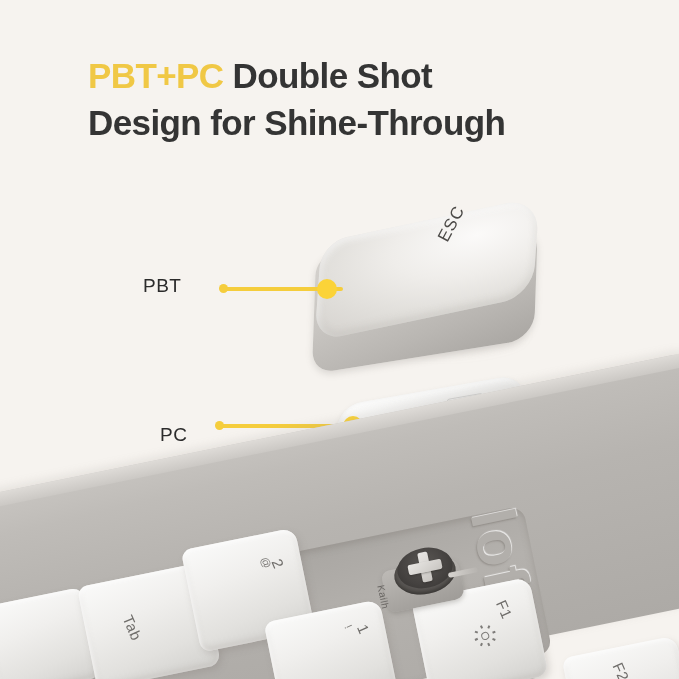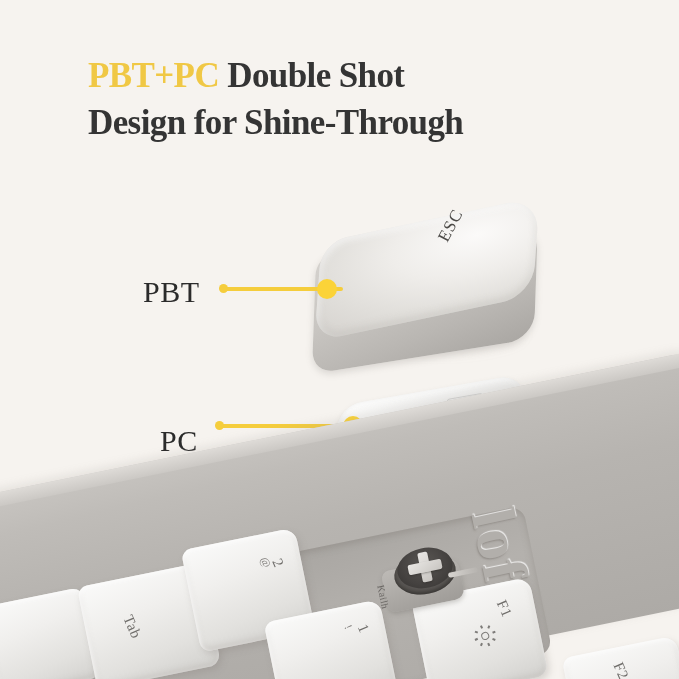--- a/index.html
+++ b/index.html
@@ -15,42 +15,41 @@
     position: relative;
   }
 
   #stage {
     position: absolute;
     inset: 0;
     width: 679px;
     height: 679px;
     overflow: hidden;
     background: #f6f3ef;
-    font-family: Liberation Serif, serif;
   }
 
   
   #headline {
     position: absolute;
     left: 88px;
     top: 52px;
     width: 540px;
     font-size: 35px;
     font-weight: bold;
     line-height: 47px;
     letter-spacing: -0.6px;
     color: #343434;
     white-space: pre;
   }
   #headline .accent { color: #f0c845; }
 
   
   .callout-label {
     position: absolute;
-    font-size: 30px;
+    font-size: 19px;
     color: #2b2b2b;
     letter-spacing: 0.5px;
     white-space: nowrap;
   }
   #label-pbt { left: 143px; top: 275px; }
   #label-pc  { left: 160px; top: 424px; }
 
   .leader-line {
     position: absolute;
     height: 4px;

